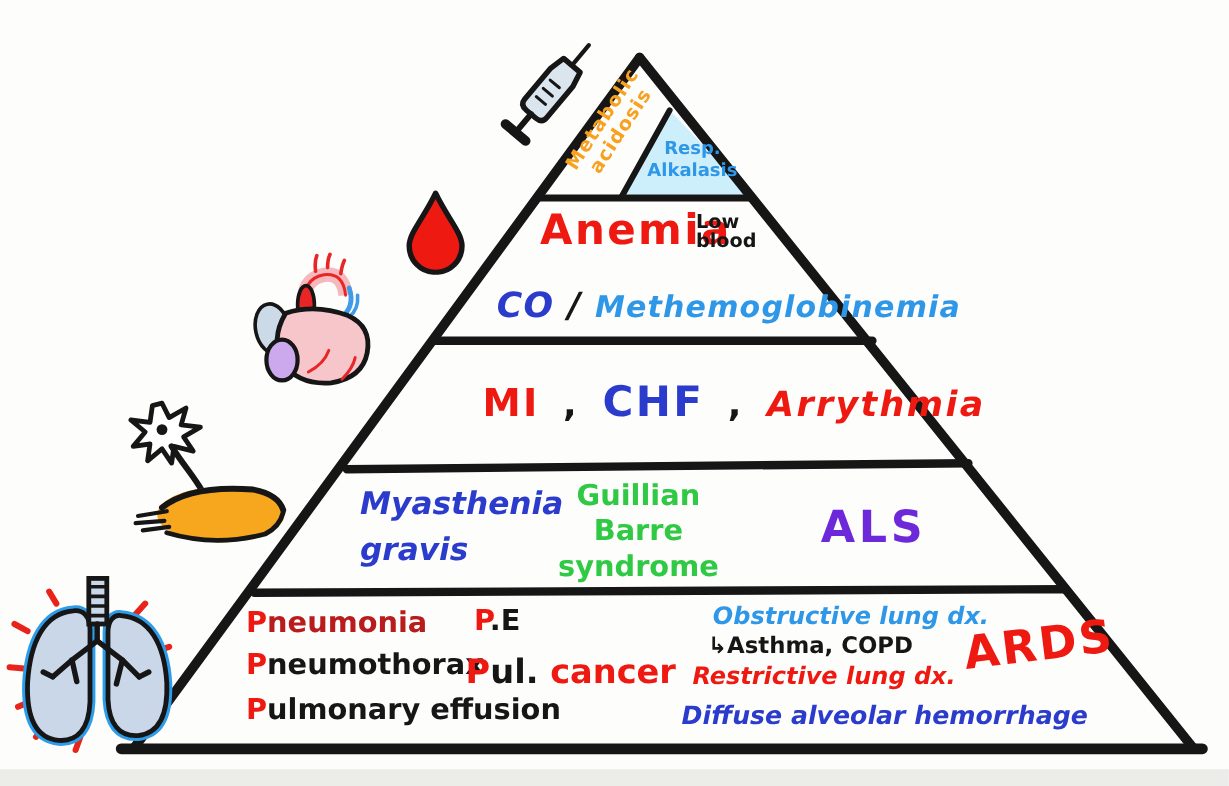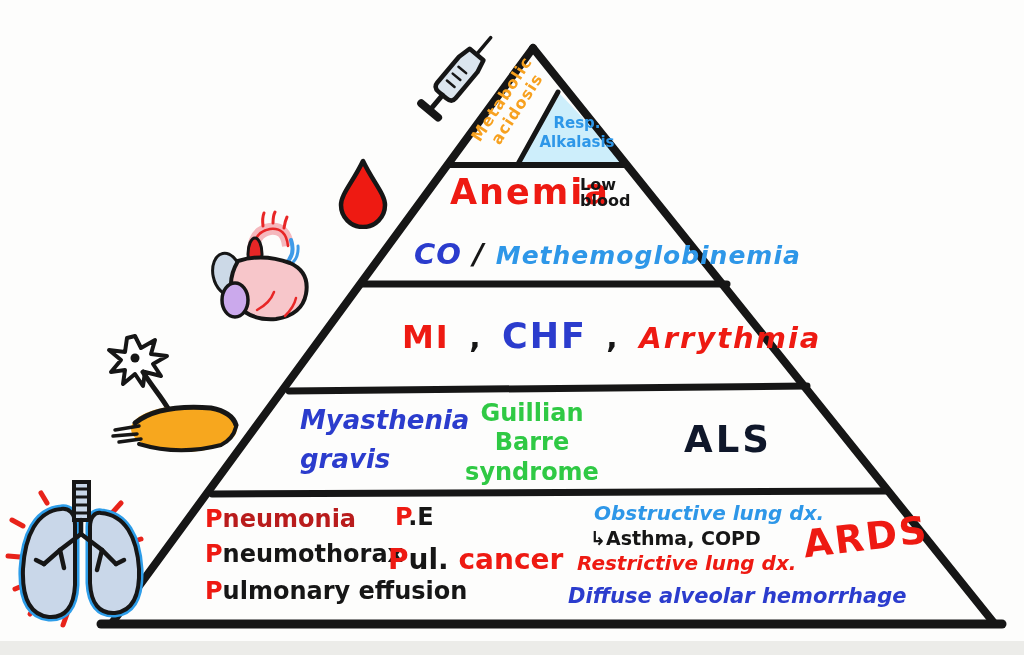--- a/index.html
+++ b/index.html
@@ -196,21 +196,21 @@
 
   <div class="stack myasthenia" style="color: rgb(43, 60, 205);">
     <div>Myasthenia</div>
     <div>gravis</div>
   </div>
   <div class="stack guillian" style="color: rgb(47, 201, 68);">
     <div>Guillian</div>
     <div>Barre</div>
     <div>syndrome</div>
   </div>
-  <span class="lbl als" style="color: #0f172a;">ALS</span>
+  <span class="lbl als" style="color: #6d28d9;">ALS</span>
 
   <span class="lbl pn1">
     <span style="color: rgb(238, 26, 18);">P</span><span style="color: #b91c1c;">neumonia</span>
   </span>
   <span class="lbl pn2">
     <span style="color: rgb(238, 26, 18);">P</span><span style="color: rgb(22, 22, 22);">neumothorax</span>
   </span>
   <span class="lbl pn3">
     <span style="color: rgb(238, 26, 18);">P</span><span style="color: rgb(22, 22, 22);">ulmonary effusion</span>
   </span>

